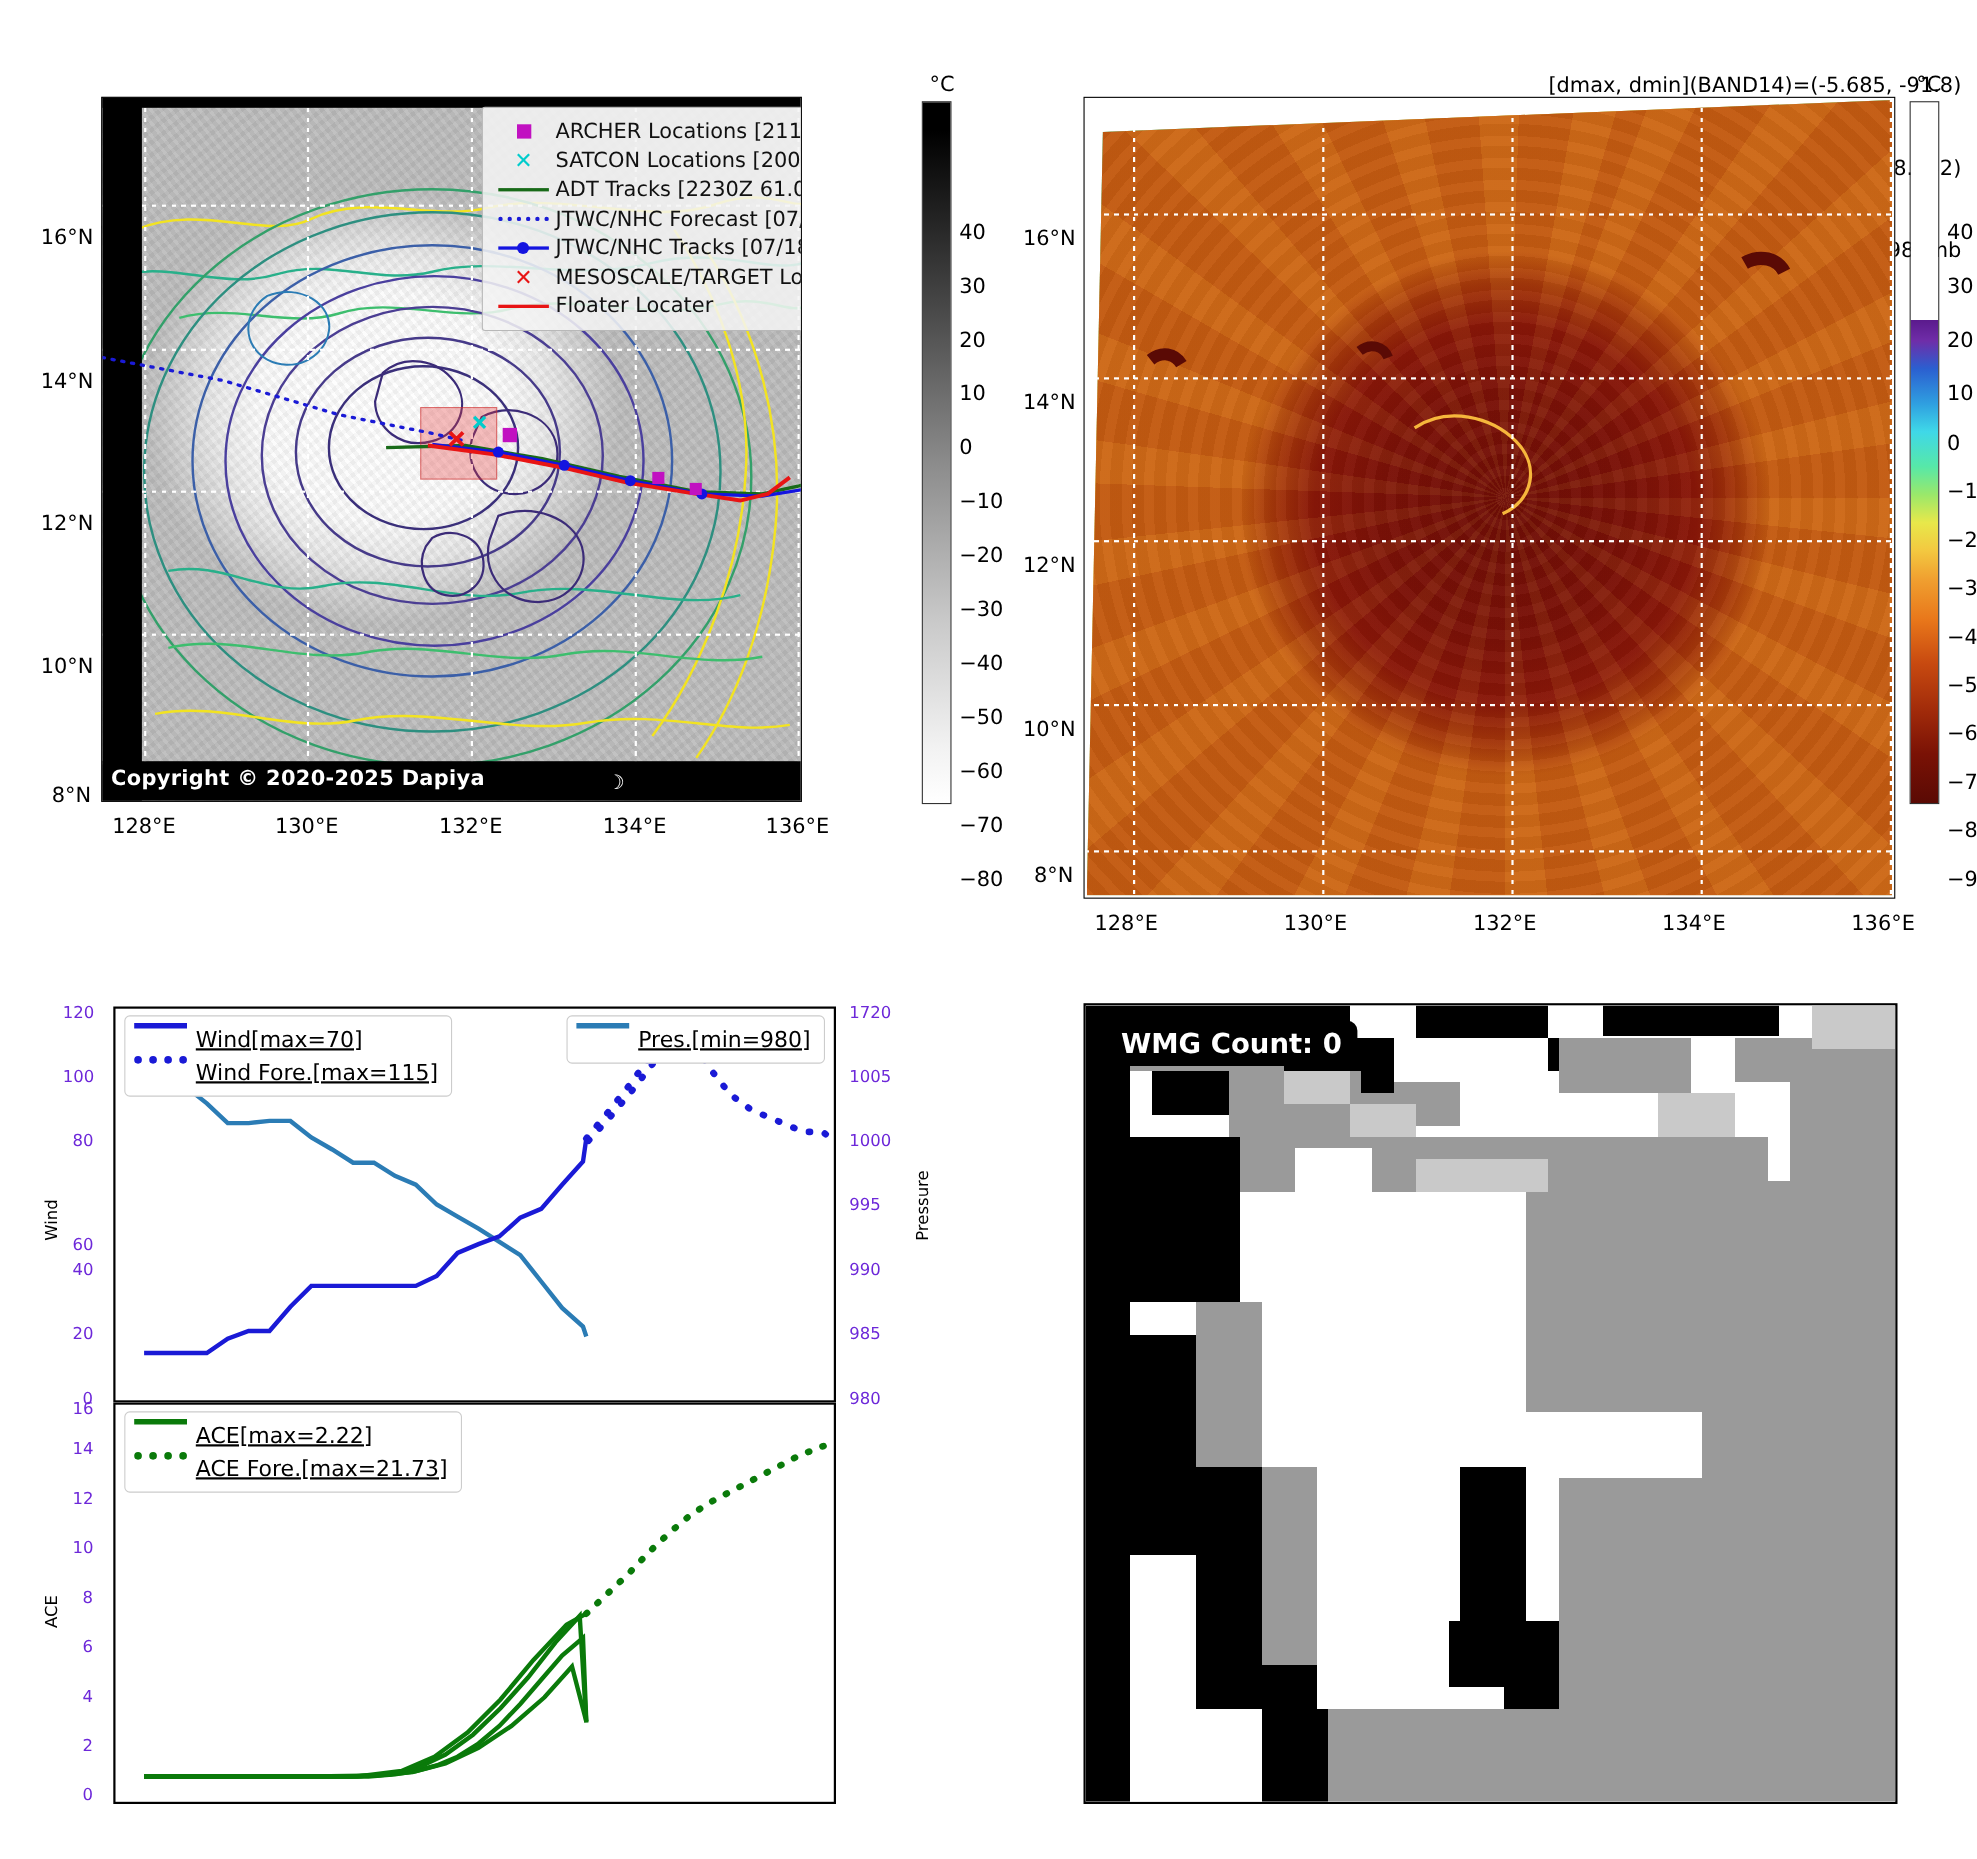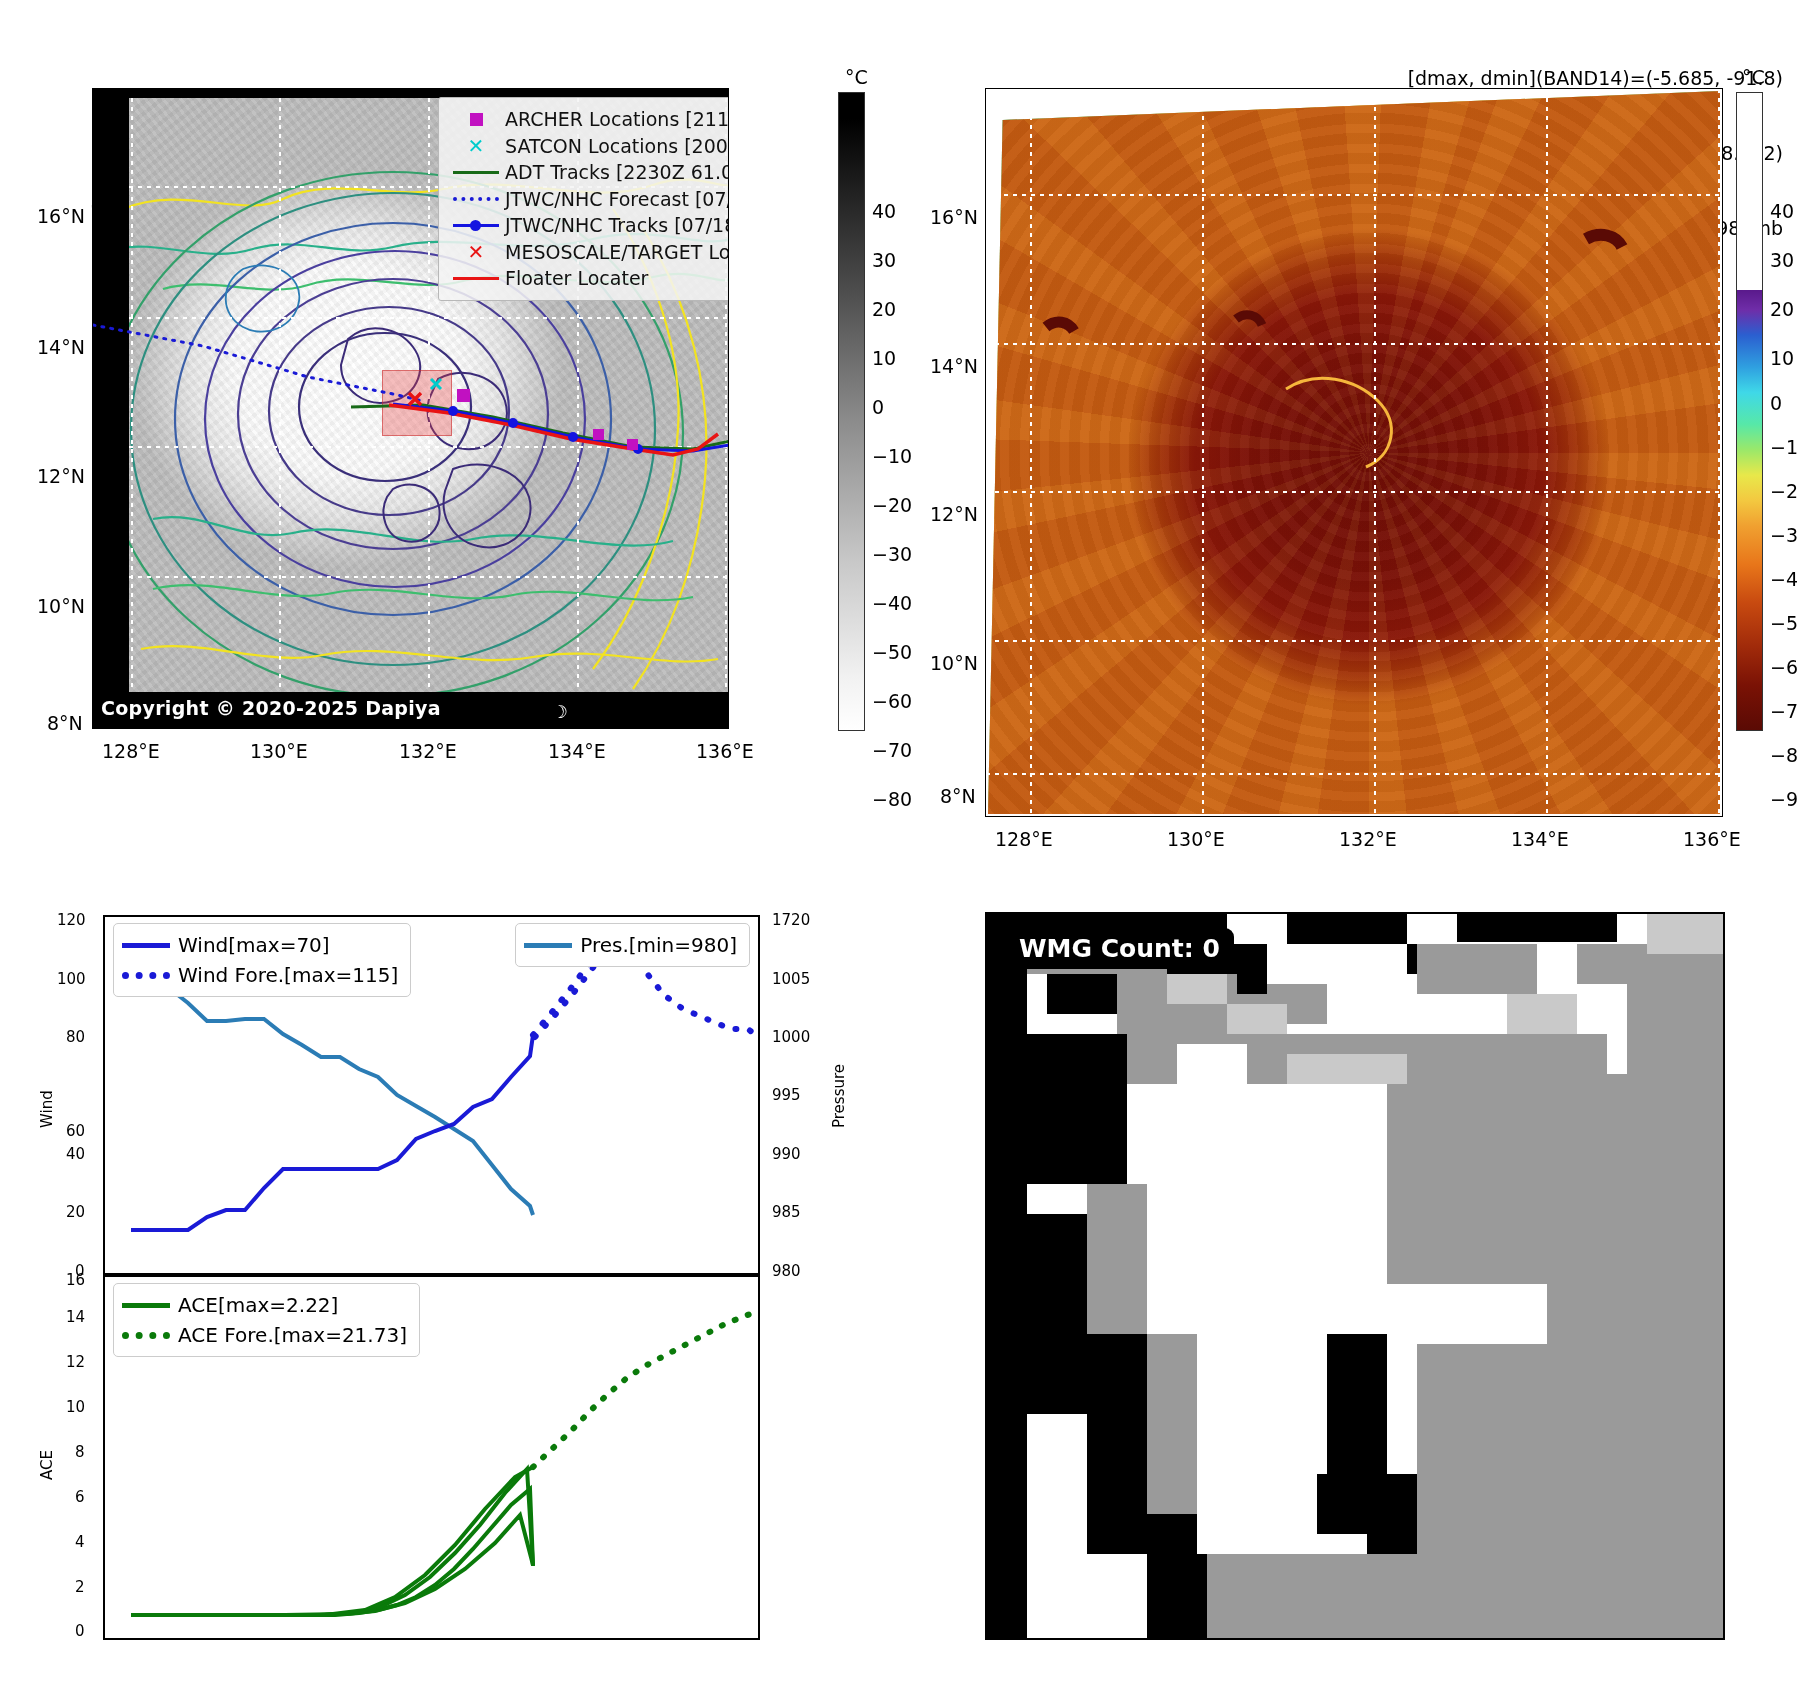--- a/index.html
+++ b/index.html
@@ -157,35 +157,35 @@
     font-size: 25px;
   }
   #plot-wind, #plot-ace {
     position: absolute;
     border: 2px solid #000;
     background: #fff;
     overflow: visible;
   }
   #plot-wind { left: 103px; top: 915px; width: 657px; height: 360px; }
   #plot-ace  { left: 103px; top: 1275px; width: 657px; height: 365px; }
-  .tick { position:absolute; font-size: 15px; color:#000000; white-space: nowrap; }
+  .tick { position:absolute; font-size: 15px; color:#6d28d9; white-space: nowrap; }
   .axtitle { position:absolute; font-size: 15px; color:#000; }
   .rot { transform: rotate(-90deg); transform-origin: 0 0; }
 
   .chartlegend {
     position:absolute;
     background: #ffffff;
     border: 1px solid #cccccc;
     border-radius: 5px;
     padding: 6px 12px 6px 8px;
     font-size: 20px;
     line-height: 30px;
     z-index: 5;
   }
-  .chartlegend .row { display:flex; align-items:center; height: 30px; }
+  .chartlegend .row { display:flex; align-items:flex-start; height: 30px; text-decoration: underline; }
   .chartlegend .key { width: 56px; flex:0 0 56px; display:flex; align-items:center; }
   .ln-wind { width: 48px; height: 5px; background: #1a1ad6; }
   .ln-windf { width: 48px; height: 0; border-top: 7px dotted #1a1ad6; }
   .ln-pres { width: 48px; height: 5px; background: #2b7cb5; }
   .ln-ace { width: 48px; height: 5px; background: #0a7a0a; }
   .ln-acef { width: 48px; height: 0; border-top: 7px dotted #0a7a0a; }
 
   
   #panel4 {
     position:absolute;

